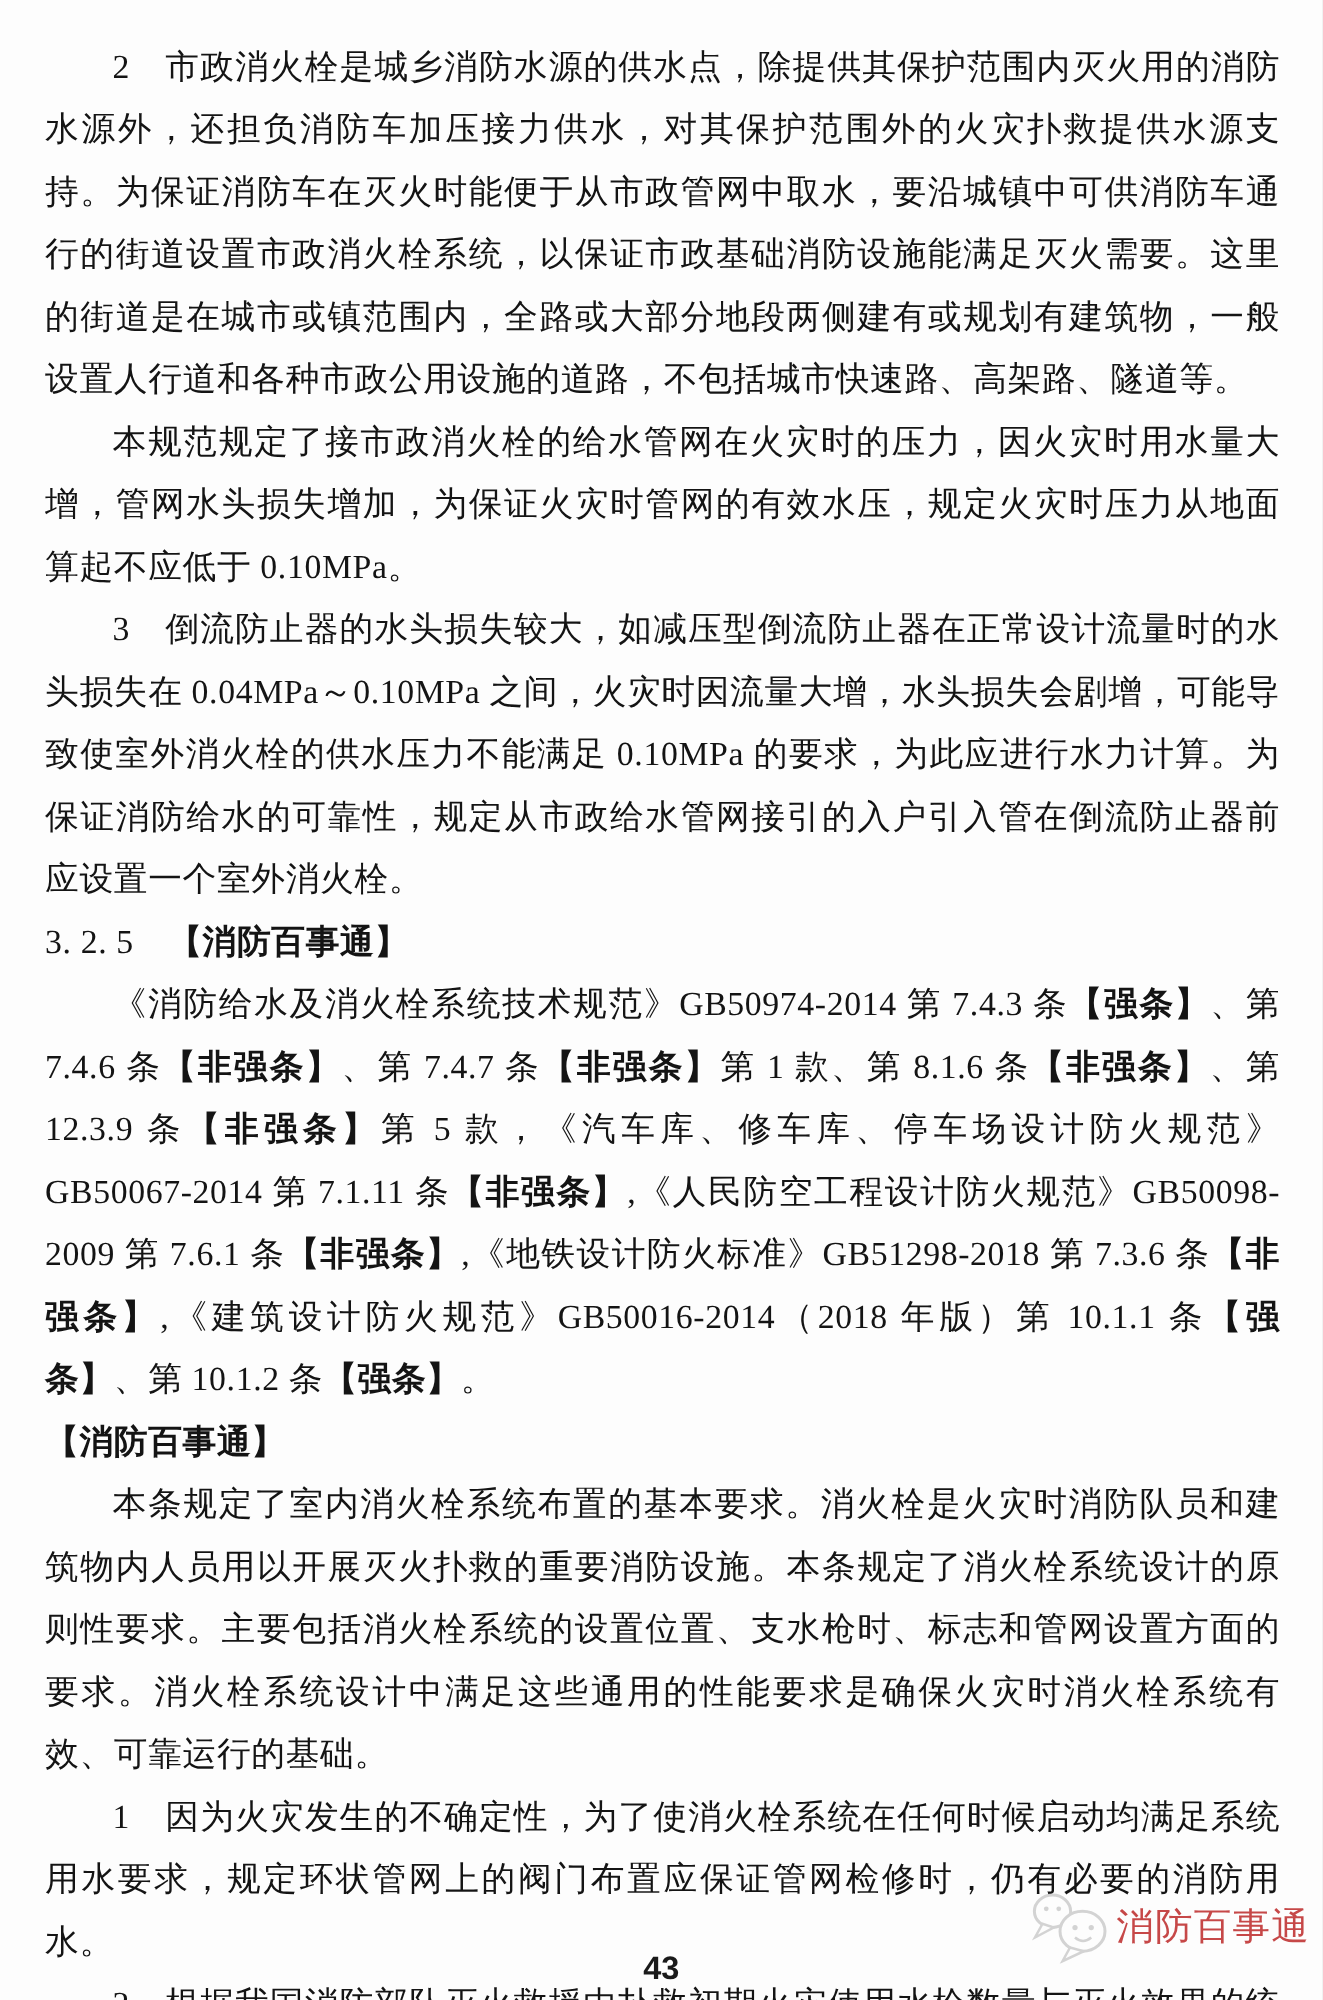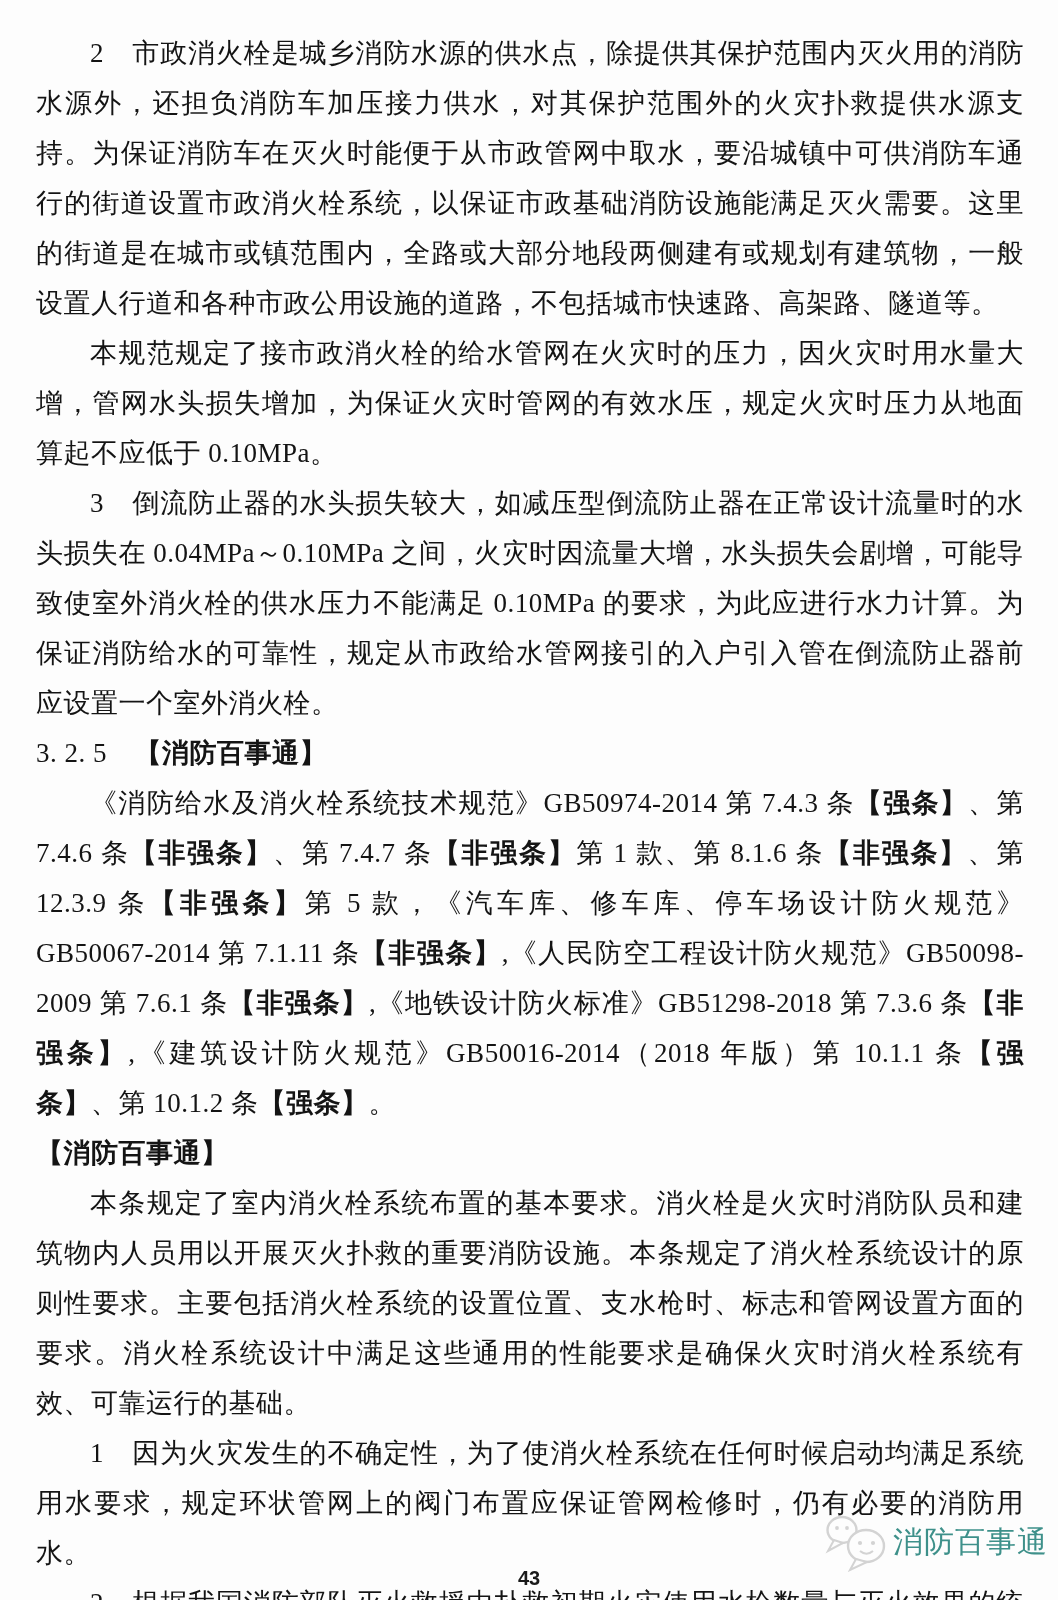--- a/index.html
+++ b/index.html
@@ -36,38 +36,38 @@
   .footer {
     position: absolute;
     left: 0;
     bottom: 10px;
     width: 100%;
     text-align: center;
   }
   .page-num {
     font-family: "Liberation Sans", "DejaVu Sans", sans-serif;
     font-weight: bold;
-    font-size: 20px;
+    font-size: 26px;
     color: #1a1a1a;
   }
   .watermark {
     position: absolute;
     right: 10px;
     bottom: 24px;
     display: flex;
     align-items: center;
     gap: 4px;
     opacity: 0.8;
     pointer-events: none;
   }
   .wm-text {
     font-family: "DejaVu Sans", "Liberation Sans", sans-serif;
     font-size: 30px;
     letter-spacing: 1px;
-    color: #0f766e;
+    color: #b91c1c;
     white-space: nowrap;
   }
 </style>
 </head>
 <body>
 
 <div class="page">
 
   <main class="content" id="paragraphs">
       <p class="para indent"><span class="r">2　市政消火栓是城乡消防水源的供水点，除提供其保护范围内灭火用的消防水源外，还担负消防车加压接力供水，对其保护范围外的火灾扑救提供水源支持。为保证消防车在灭火时能便于从市政管网中取水，要沿城镇中可供消防车通行的街道设置市政消火栓系统，以保证市政基础消防设施能满足灭火需要。这里的街道是在城市或镇范围内，全路或大部分地段两侧建有或规划有建筑物，一般设置人行道和各种市政公用设施的道路，不包括城市快速路、高架路、隧道等。</span></p>

